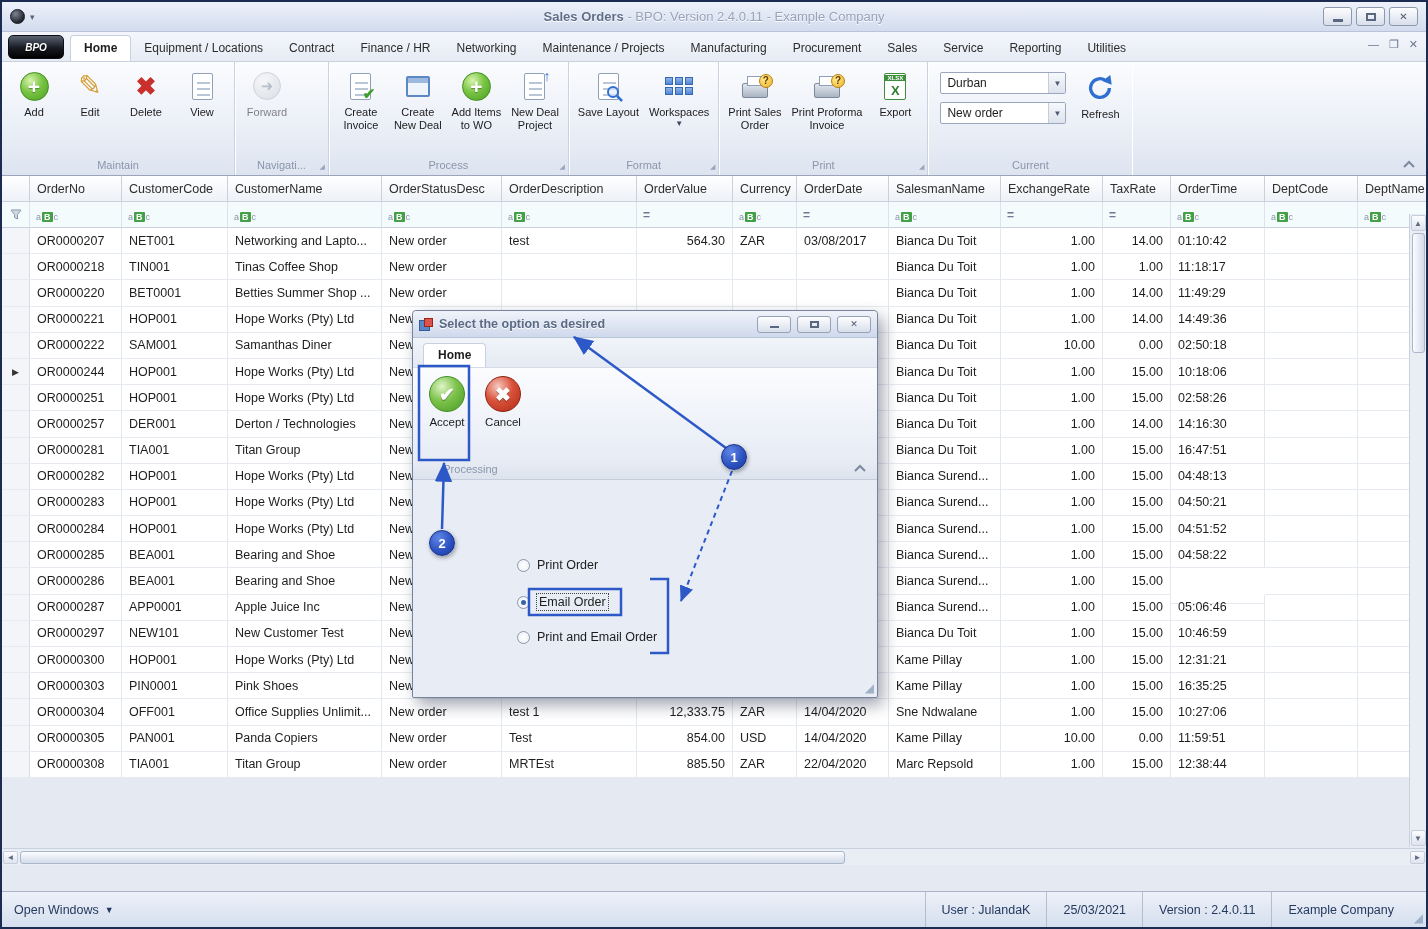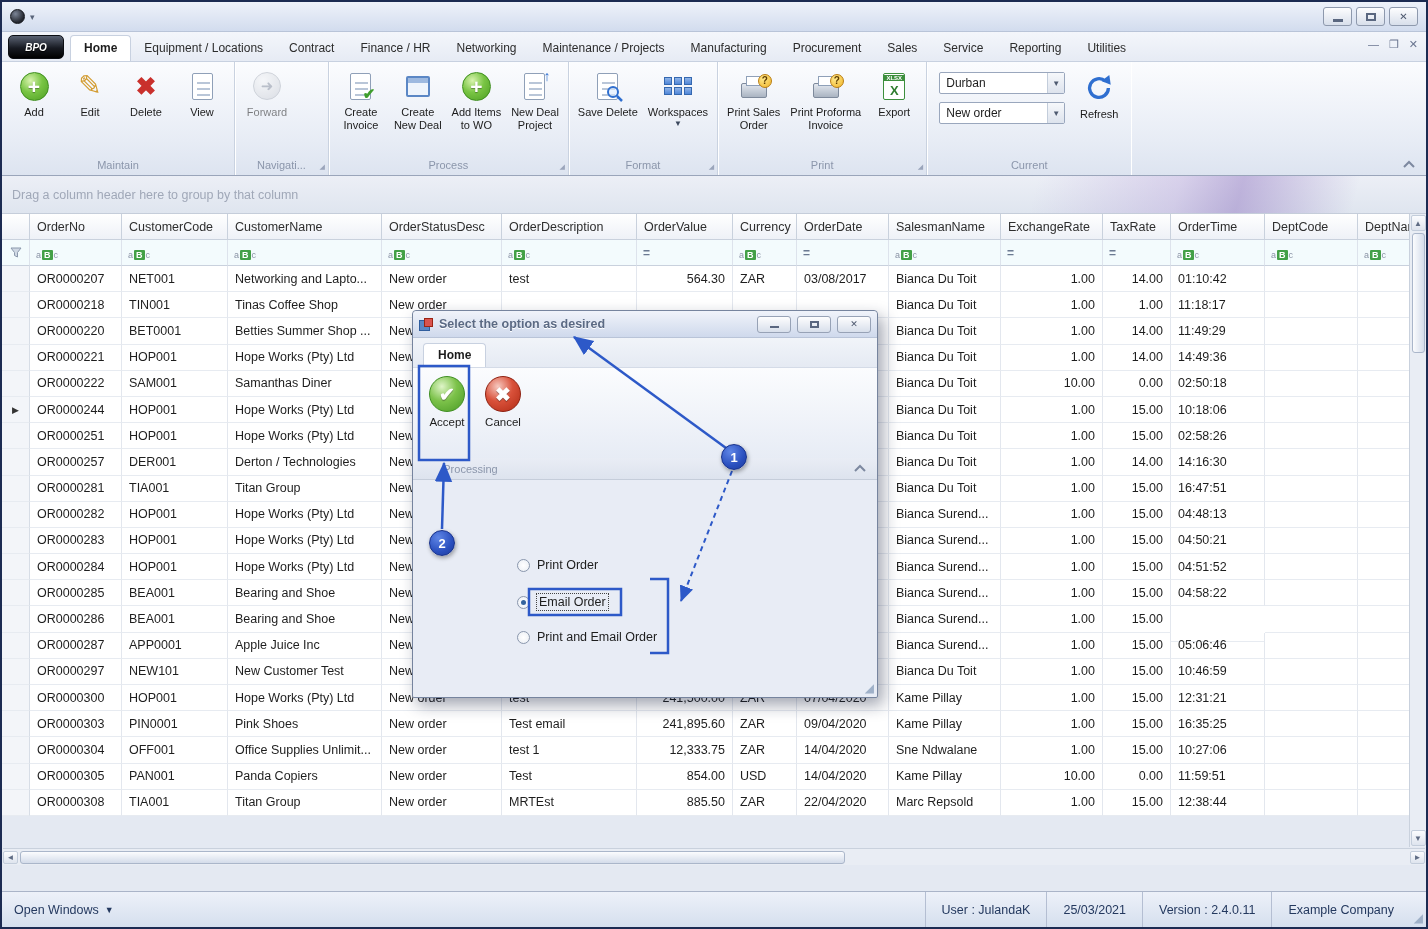--- a/index.html
+++ b/index.html
@@ -217,20 +217,21 @@
 </head>
 <body>
 
 <div id="window">
 
   <div class="titlebar">
     <div class="qat">
       <div class="app-sphere"></div>
       <div class="qat-caret">▾</div>
     </div>
+    <div class="title-text"><b>Sales Orders</b><span> - BPO: Version 2.4.0.11 - Example Company</span></div>
     <div class="winbtns">
       <div class="wbtn">
           <span class="bar"></span>
         </div>
       <div class="wbtn">
           <span class="box"></span>
         </div>
       <div class="wbtn">✕</div>
     </div>
   </div>
@@ -331,21 +332,21 @@
     <div class="rgroup">
       <div class="rgroup-body">
         <div class="rbtn">
           <div class="icon32">
             <div class="doc"></div>
             <svg width="18" height="18" viewBox="0 0 18 18" style="position:absolute;right:1px;bottom:0;">
               <circle cx="7" cy="7" r="5" fill="rgba(220,235,255,.6)" stroke="#2f6fd0" stroke-width="2"></circle>
               <line x1="11" y1="11" x2="16" y2="16" stroke="#2f6fd0" stroke-width="2.5"></line>
             </svg>
           </div>
-          <span>Save Delete</span>
+          <span>Save Layout</span>
         </div>
         <div class="rbtn">
           <div class="icon32"><div class="ws-grid"><i></i><i></i><i></i><i></i><i></i><i></i></div></div>
           <span>Workspaces</span>
           <span style="font-size:8px;color:#3c4welfare;color:#3c485e;line-height:.4;">▼</span>
         </div>
       </div>
       <div class="rgroup-footer">
           <span>Format</span>
           <span class="launcher">◢</span>
@@ -400,23 +401,20 @@
       <div class="rgroup-footer">
           <span>Current</span>
         </div>
     </div>
     <svg class="ribbon-collapse" width="14" height="9" viewBox="0 0 14 9">
         <polyline points="2,7 7,2 12,7" fill="none" stroke="#7d89a0" stroke-width="2"></polyline>
       </svg>
   </div>
 
   <div class="gridarea">
-    <div class="groupbar">
-        <span>Drag a column header here to group by that column</span>
-      </div>
     <div class="ghead">
       <div class="corner"></div>
     <div class="hcell" style="width: 92px;">OrderNo</div>
         <div class="hcell" style="width: 106px;">CustomerCode</div>
         <div class="hcell" style="width: 154px;">CustomerName</div>
         <div class="hcell" style="width: 120px;">OrderStatusDesc</div>
         <div class="hcell" style="width: 135px;">OrderDescription</div>
         <div class="hcell" style="width: 96px;">OrderValue</div>
         <div class="hcell" style="width: 64px;">Currency</div>
         <div class="hcell" style="width: 92px;">OrderDate</div>

